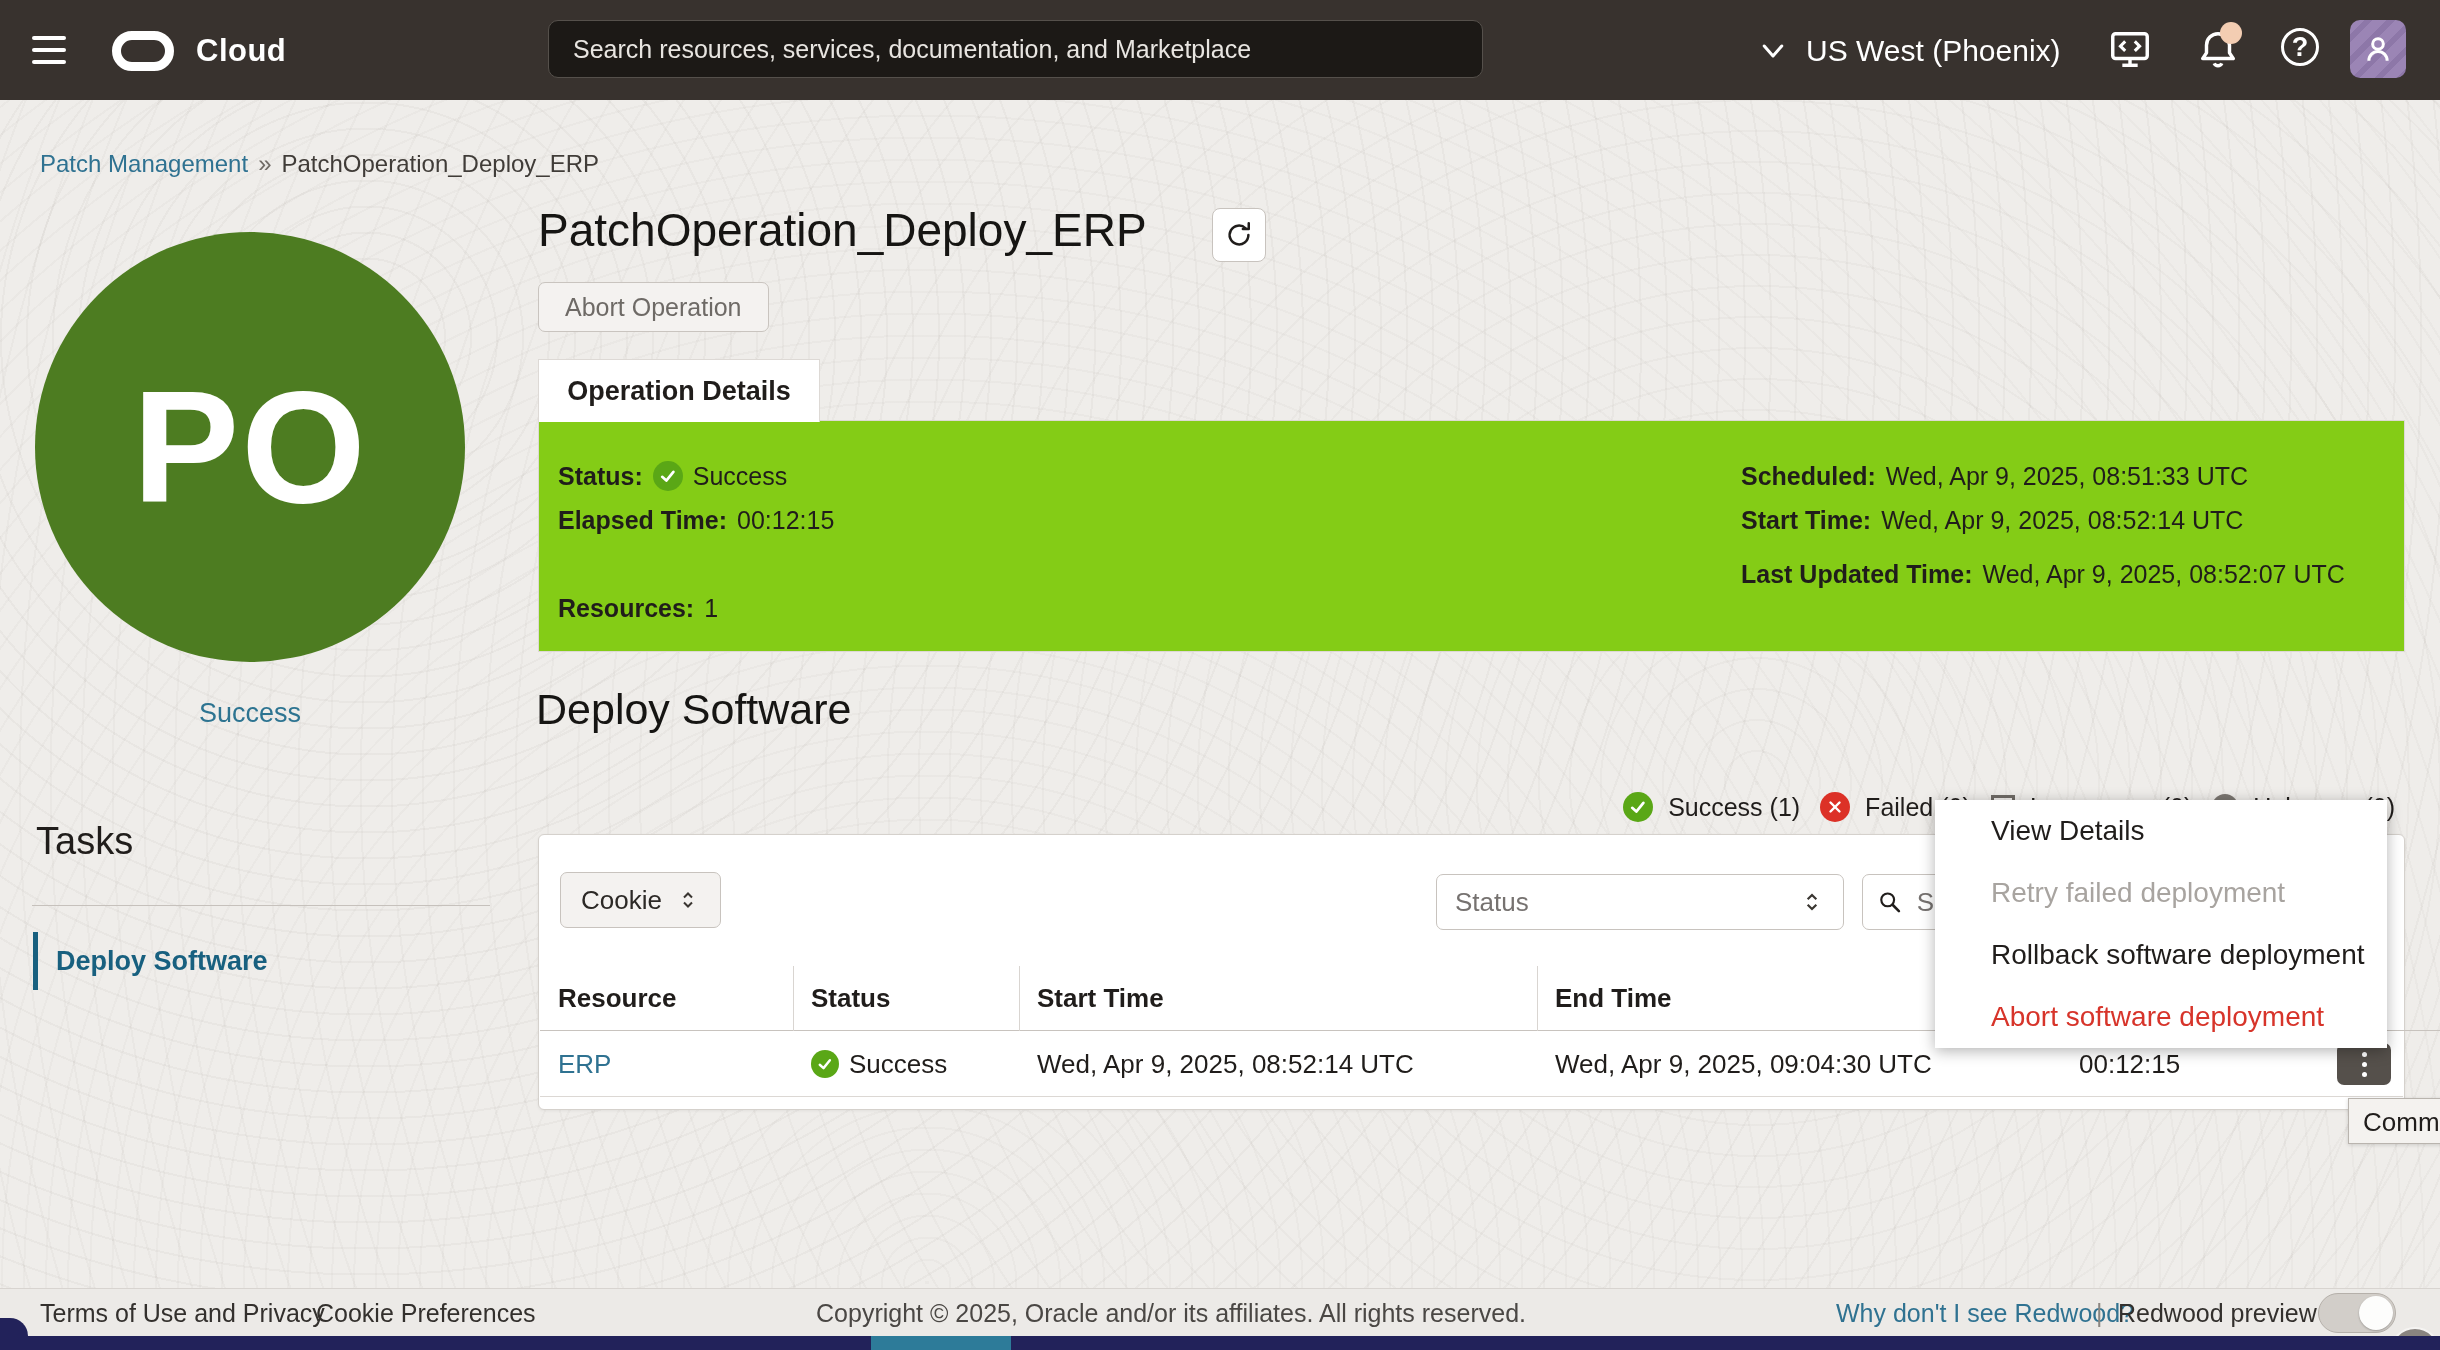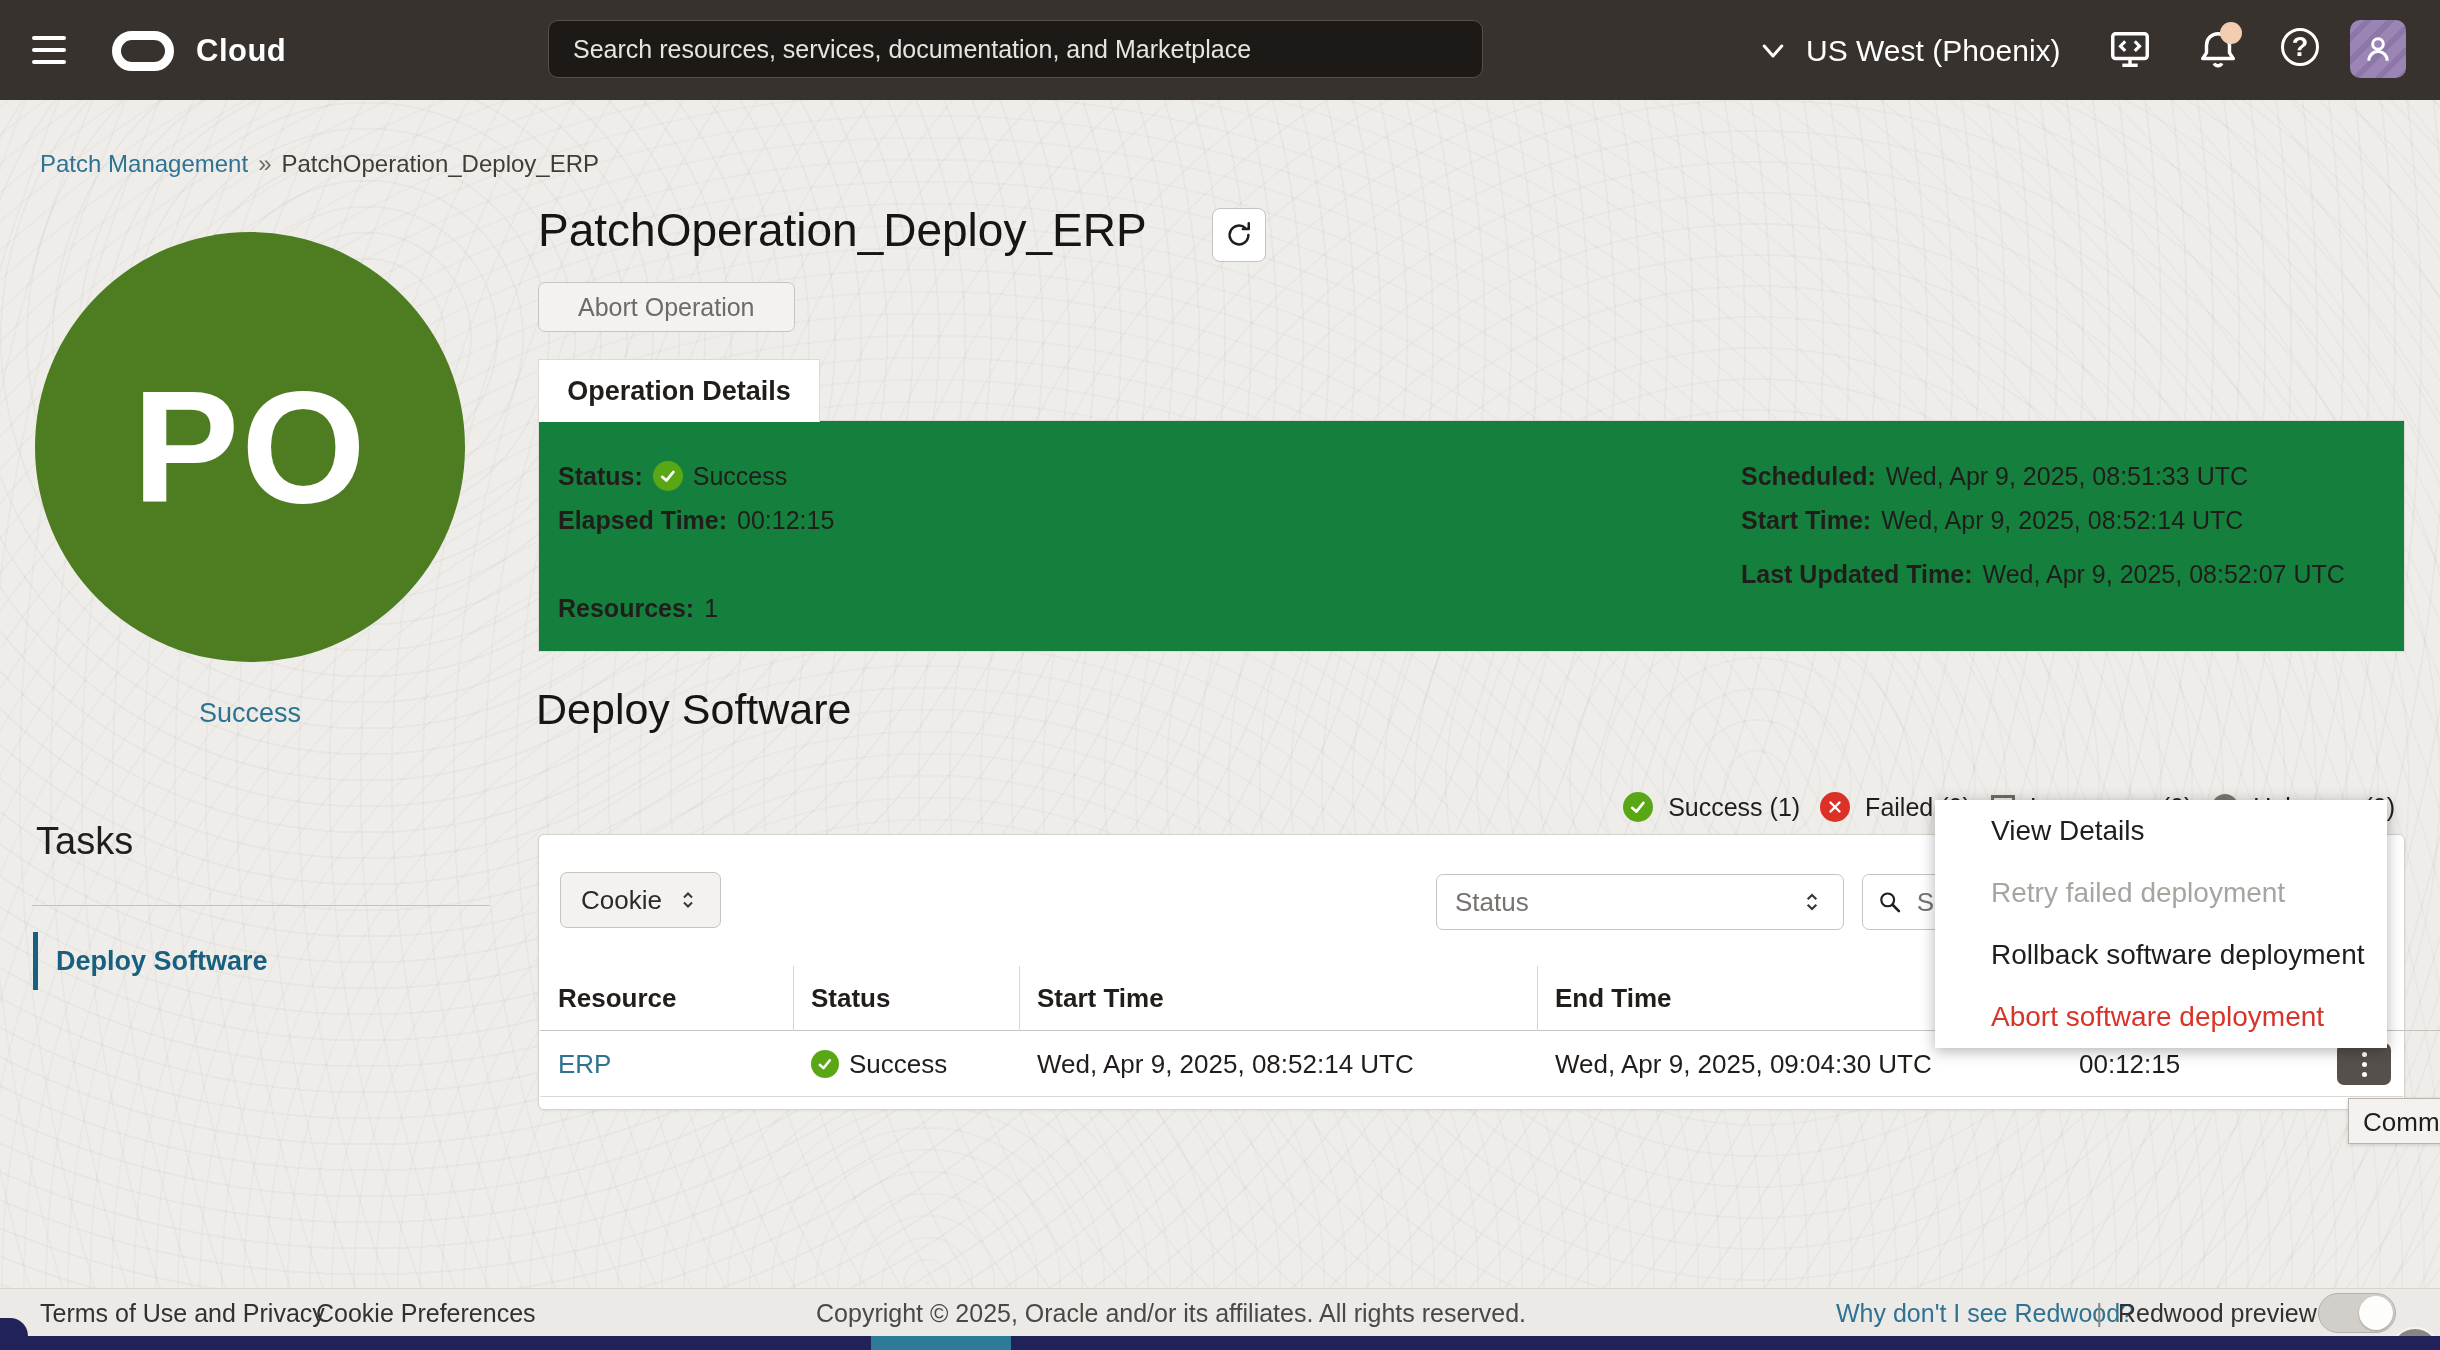--- a/index.html
+++ b/index.html
@@ -44,23 +44,23 @@
   .big-circle{left:35px;top:232px;width:430px;height:430px;border-radius:50%;background:#4d7c21;display:flex;align-items:center;justify-content:center;z-index:1;}
   .big-circle span{color:#fff;font-size:160px;font-weight:700;letter-spacing:2px;}
   .circle-status{left:35px;top:698px;width:430px;text-align:center;font-size:27px;color:#2d7491;z-index:1;}
   .tasks-h{left:36px;top:820px;font-size:38px;color:#201d1b;z-index:1;}
   .tasks-divider{left:32px;top:905px;width:458px;height:1px;background:#c6c1bc;z-index:1;}
   .task-item{left:33px;top:932px;height:58px;border-left:5px solid #18607f;display:flex;align-items:center;padding-left:18px;font-size:27px;font-weight:700;color:#18607f;cursor:pointer;z-index:1;}
 
   
   .page-title{left:538px;top:203px;font-size:46px;color:#161513;z-index:1;}
   .refresh-btn{left:1212px;top:208px;width:54px;height:54px;background:#fff;border:1px solid #c8c3be;border-radius:8px;display:flex;align-items:center;justify-content:center;cursor:pointer;z-index:1;}
-  .abort-btn{left:538px;top:282px;height:50px;padding:0 39px;background:#f4f2f0;border:1px solid #c9c4bf;border-radius:7px;font-size:25px;color:#6e6a66;display:flex;align-items:center;cursor:pointer;z-index:1;font-family:"Liberation Sans",sans-serif;}
+  .abort-btn{left:538px;top:282px;height:50px;padding:0 26px;background:#f4f2f0;border:1px solid #c9c4bf;border-radius:7px;font-size:25px;color:#6e6a66;display:flex;align-items:center;cursor:pointer;z-index:1;font-family:"Liberation Sans",sans-serif;}
   .tab{left:538px;top:359px;width:280px;height:62px;background:#fff;border:1px solid #ddd9d5;border-bottom:none;display:flex;align-items:center;justify-content:center;font-size:27px;font-weight:700;cursor:pointer;z-index:3;}
-  .panel{left:538px;top:420px;width:1867px;height:232px;background:#15803d;border:1px solid #ddd9d5;box-sizing:border-box;z-index:2;}
+  .panel{left:538px;top:420px;width:1867px;height:232px;background:#84cc16;border:1px solid #ddd9d5;box-sizing:border-box;z-index:2;}
   .fld{position:absolute;height:34px;display:flex;align-items:center;font-size:25px;color:#201d1b;white-space:nowrap;}
   .fld b{margin-right:10px;}
   .badge{display:inline-flex;width:30px;height:30px;border-radius:50%;align-items:center;justify-content:center;margin-right:10px;flex:none;}
   .badge.green{background:#5aa716;}
   .badge.red{background:#dc3127;}
   .blurred{filter:blur(5px);color:#8a857f;font-size:22px;letter-spacing:1px;max-width:960px;overflow:hidden;}
 
   .h2{left:536px;top:685px;font-size:43px;color:#161513;z-index:1;}
 
   .legend{right:45px;top:792px;display:flex;align-items:center;gap:20px;font-size:25px;z-index:1;}

